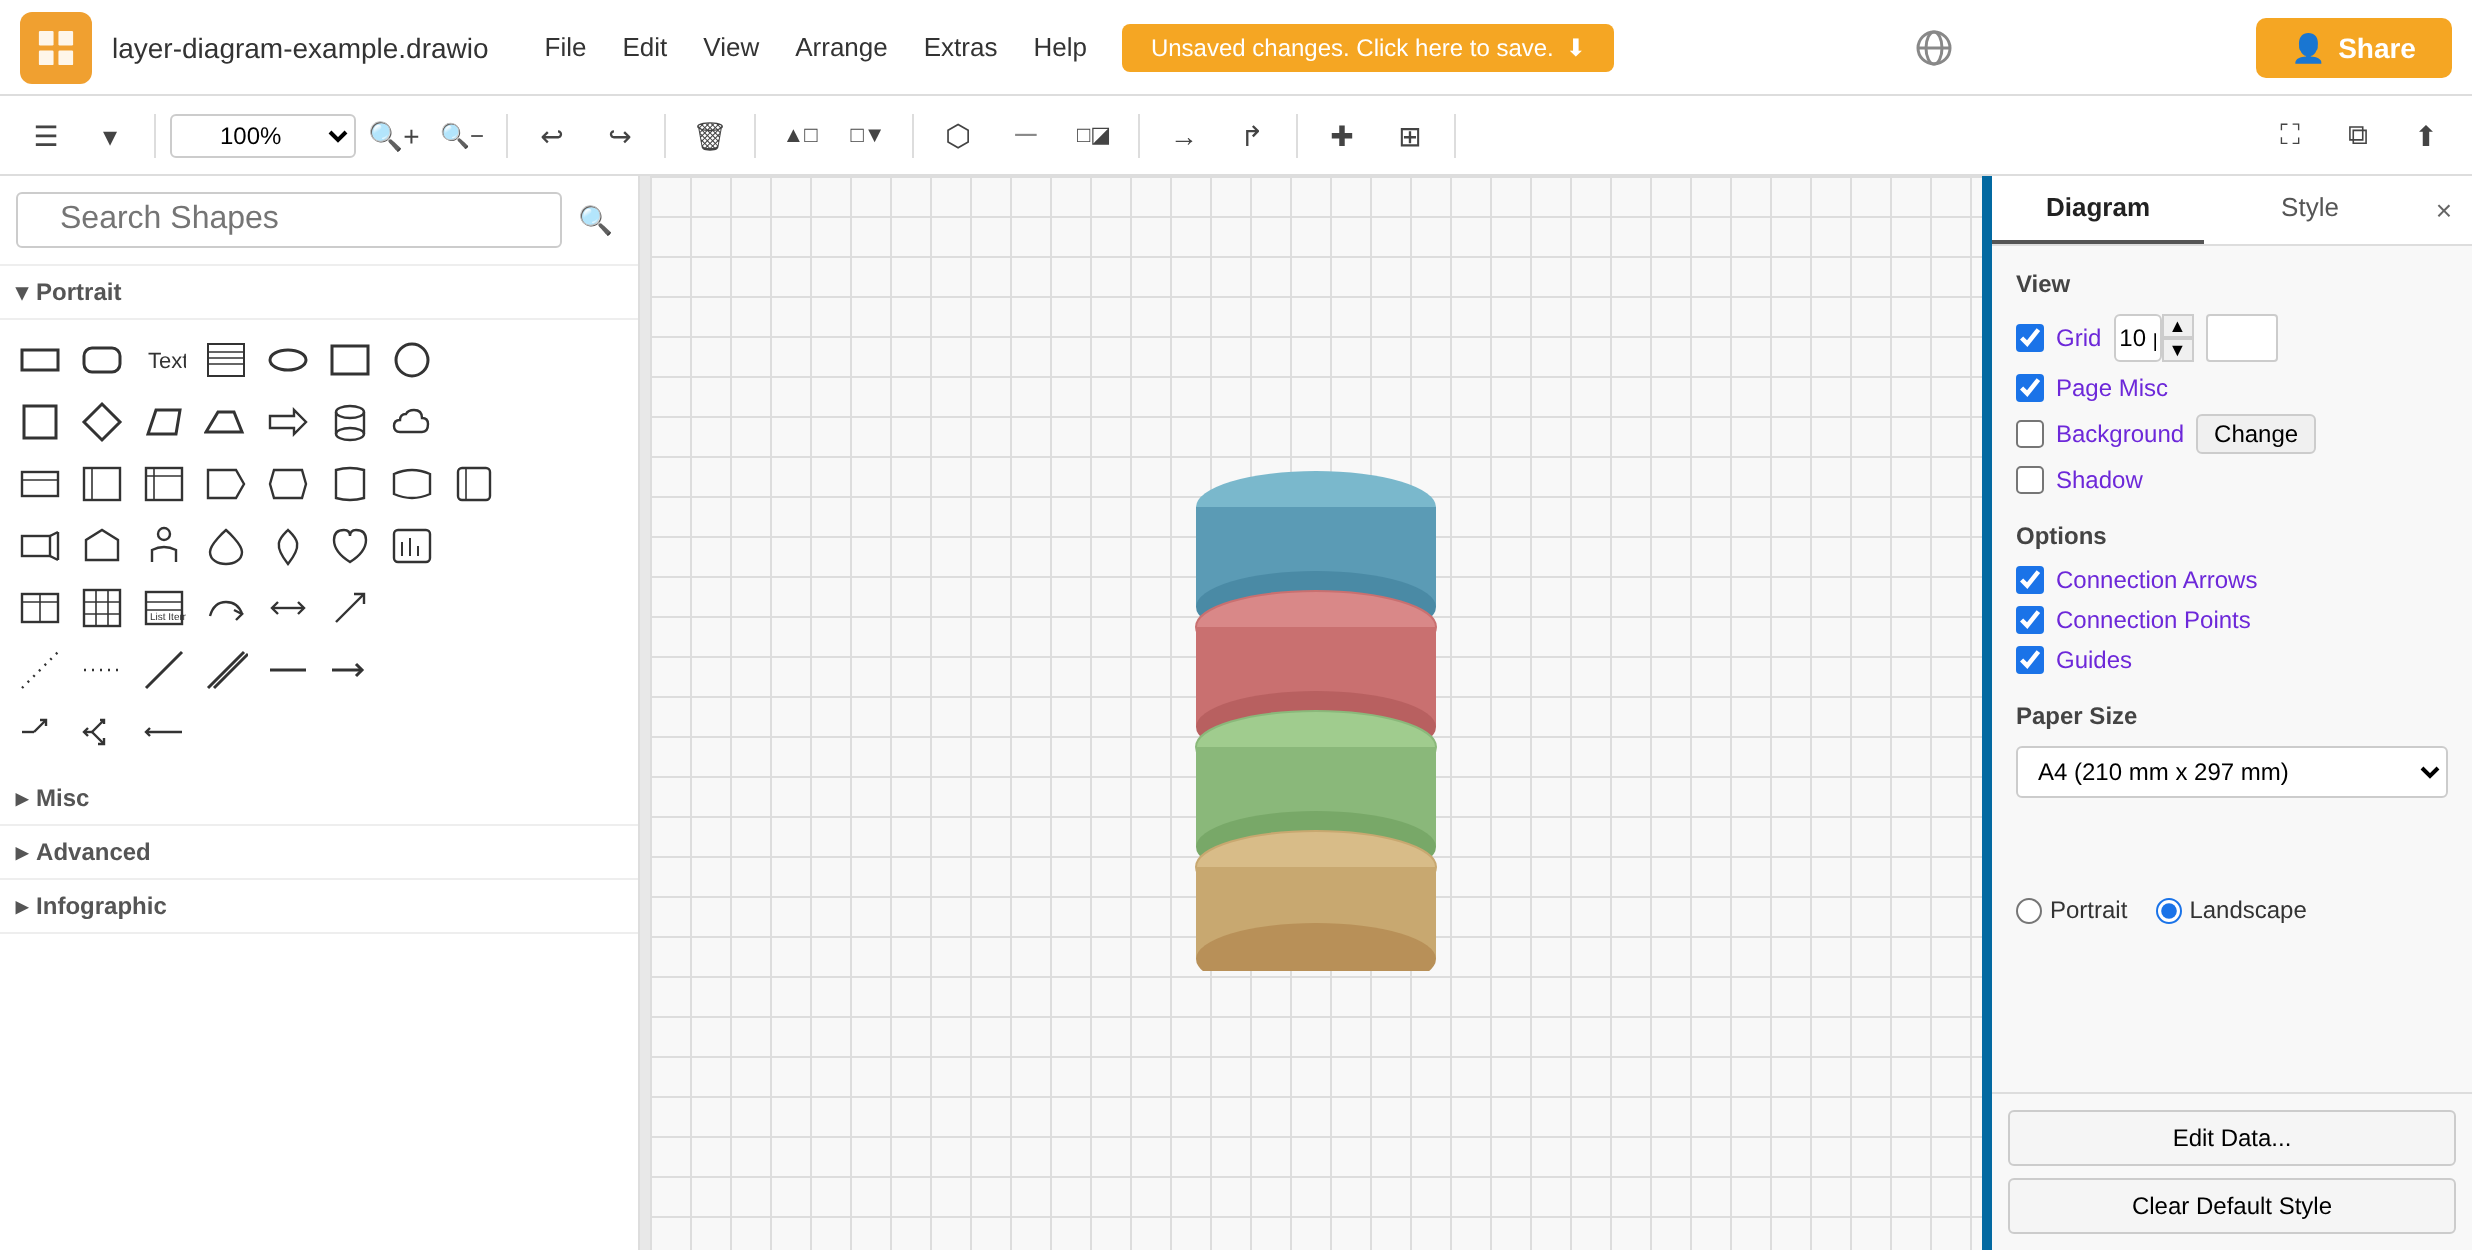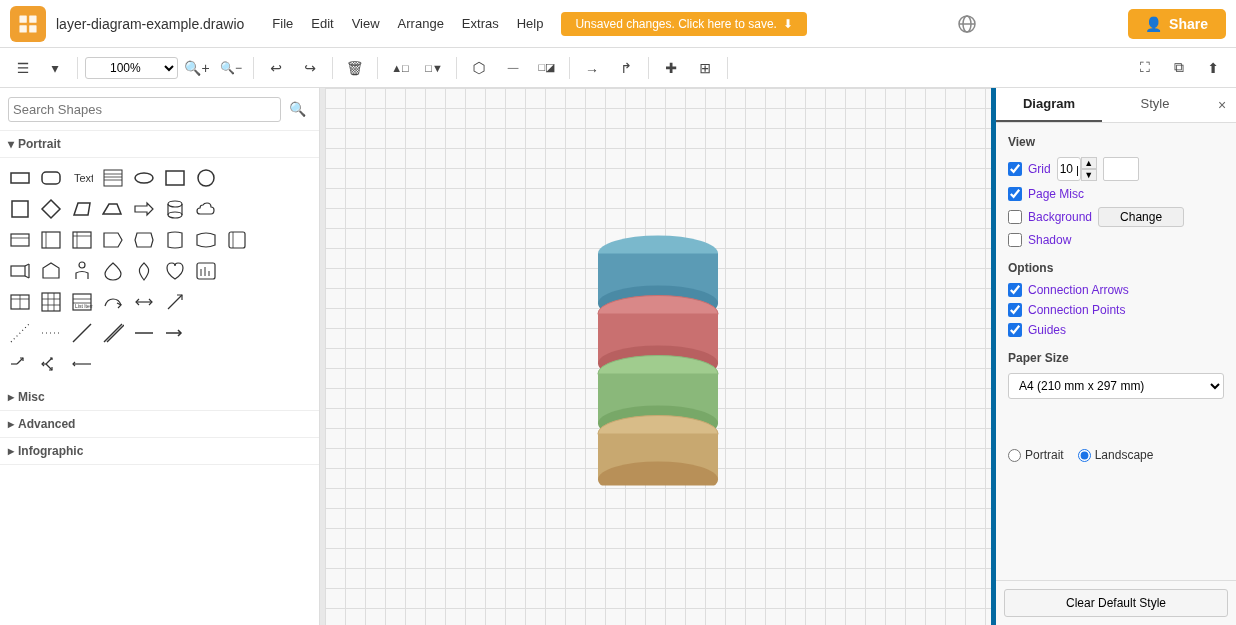--- a/index.html
+++ b/index.html
@@ -22,21 +22,21 @@
     .toolbar-sep { width: 1px; height: 22px; background: #ddd; margin: 0 3px; }
     #zoom-selector { border: 1px solid #ccc; border-radius: 3px; padding: 2px 20px; font-size: 12px; cursor: pointer; background: #fff; }
     .toolbar-group { display: flex; align-items: center; gap: 2px; }
 
     
     #main { display: flex; height: calc(625px - 88px); }
 
     
     #left-panel { width: 320px; min-width: 320px; background: #fff; border-right: 1px solid #ddd; display: flex; flex-direction: column; overflow: hidden; }
     #search-bar { padding: 8px; border-bottom: 1px solid #eee; display: flex; align-items: center; gap: 4px; }
-    #search-input { flex: 1; border: 1px solid #ccc; border-radius: 3px; padding: 4px 4px; font-size: 13px; outline: none; }
+    #search-input { flex: 1; border: 1px solid #ccc; border-radius: 3px; padding: 4px 21px; font-size: 16px; outline: none; }
     #search-icon-btn { width: 26px; height: 26px; border: none; background: transparent; cursor: pointer; color: #666; font-size: 14px; display: flex; align-items: center; justify-content: center; }
     #shapes-list { overflow-y: auto; flex: 1; }
     .section-header { padding: 6px 8px; font-size: 12px; font-weight: 600; color: #555; cursor: pointer; border-bottom: 1px solid #eee; display: flex; align-items: center; gap: 4px; }
     .shapes-grid { display: grid; grid-template-columns: repeat(10, 1fr); gap: 3px; padding: 6px 6px; }
     .shape-item { width: 28px; height: 28px; display: flex; align-items: center; justify-content: center; cursor: pointer; border: 1px solid transparent; border-radius: 2px; }
     .shape-item svg { width: 22px; height: 22px; }
 
     
     #resize-handle { width: 5px; background: #e8e8e8; cursor: col-resize; }
 
@@ -51,21 +51,21 @@
     .right-tab.active { border-bottom: 2px solid #555; font-weight: 600; color: #222; }
     #close-panel-btn { width: 28px; height: 34px; border: none; background: transparent; cursor: pointer; font-size: 14px; color: #666; display: flex; align-items: center; justify-content: center; }
     #panel-content { flex: 1; overflow-y: auto; padding: 12px; }
     .panel-section { margin-bottom: 14px; }
     .panel-section-title { font-size: 12px; font-weight: 600; color: #444; margin-bottom: 8px; }
     .option-row { display: flex; align-items: center; gap: 6px; margin-bottom: 6px; }
     .option-label { font-size: 12px; color: #6d28d9; }
     .checkbox-input { width: 14px; height: 14px; accent-color: #1a73e8; cursor: pointer; }
     .grid-size-input { width: 50px; height: 24px; border: 1px solid #ccc; border-radius: 3px; text-align: center; font-size: 12px; padding: 0 2px; }
     .grid-color-box { width: 36px; height: 24px; border: 1px solid #ccc; border-radius: 2px; background: #fff; cursor: pointer; display: inline-block; }
-    .change-btn { border: 1px solid #ccc; background: #f0f0f0; border-radius: 3px; padding: 2px 21px; font-size: 12px; cursor: pointer; }
+    .change-btn { border: 1px solid #ccc; background: #f0f0f0; border-radius: 3px; padding: 2px 8px; font-size: 12px; cursor: pointer; }
     .stepper-wrap { display: flex; align-items: center; gap: 0; }
     .stepper-btn { width: 16px; height: 12px; border: 1px solid #ccc; background: #f0f0f0; cursor: pointer; font-size: 9px; display: flex; align-items: center; justify-content: center; }
     .paper-size-select { width: 100%; border: 1px solid #ccc; border-radius: 3px; padding: 4px 6px; font-size: 12px; background: #fff; cursor: pointer; }
     .radio-row { display: flex; gap: 14px; align-items: center; margin-top: 6px; }
     .radio-label { font-size: 12px; color: #333; display: flex; align-items: center; gap: 4px; margin-top: 43px; }
     .radio-input { accent-color: #1a73e8; cursor: pointer; }
     #panel-footer { padding: 8px; display: flex; flex-direction: column; gap: 6px; border-top: 1px solid #ddd; }
     .footer-btn { border: 1px solid #ccc; background: #f5f5f5; border-radius: 3px; padding: 6px; font-size: 12px; cursor: pointer; text-align: center; }
 
     
@@ -628,17 +628,18 @@
           <label class="radio-label">
             <input type="radio" name="orientation" class="radio-input" checked="" style="">
             <span>Landscape</span>
           </label>
         </div>
       </div>
 
     </div>
 
     <div id="panel-footer">
+      <button class="footer-btn">Edit Data...</button>
       <button class="footer-btn">Clear Default Style</button>
     </div>
   </div>
 
 </div>
 
 </body></html>

